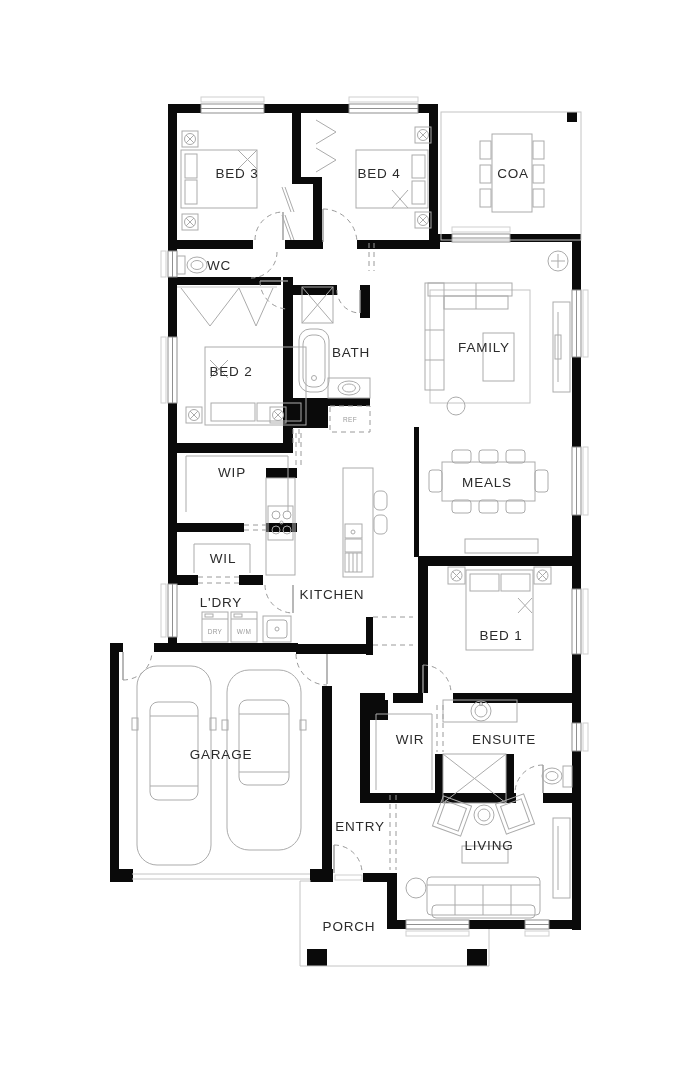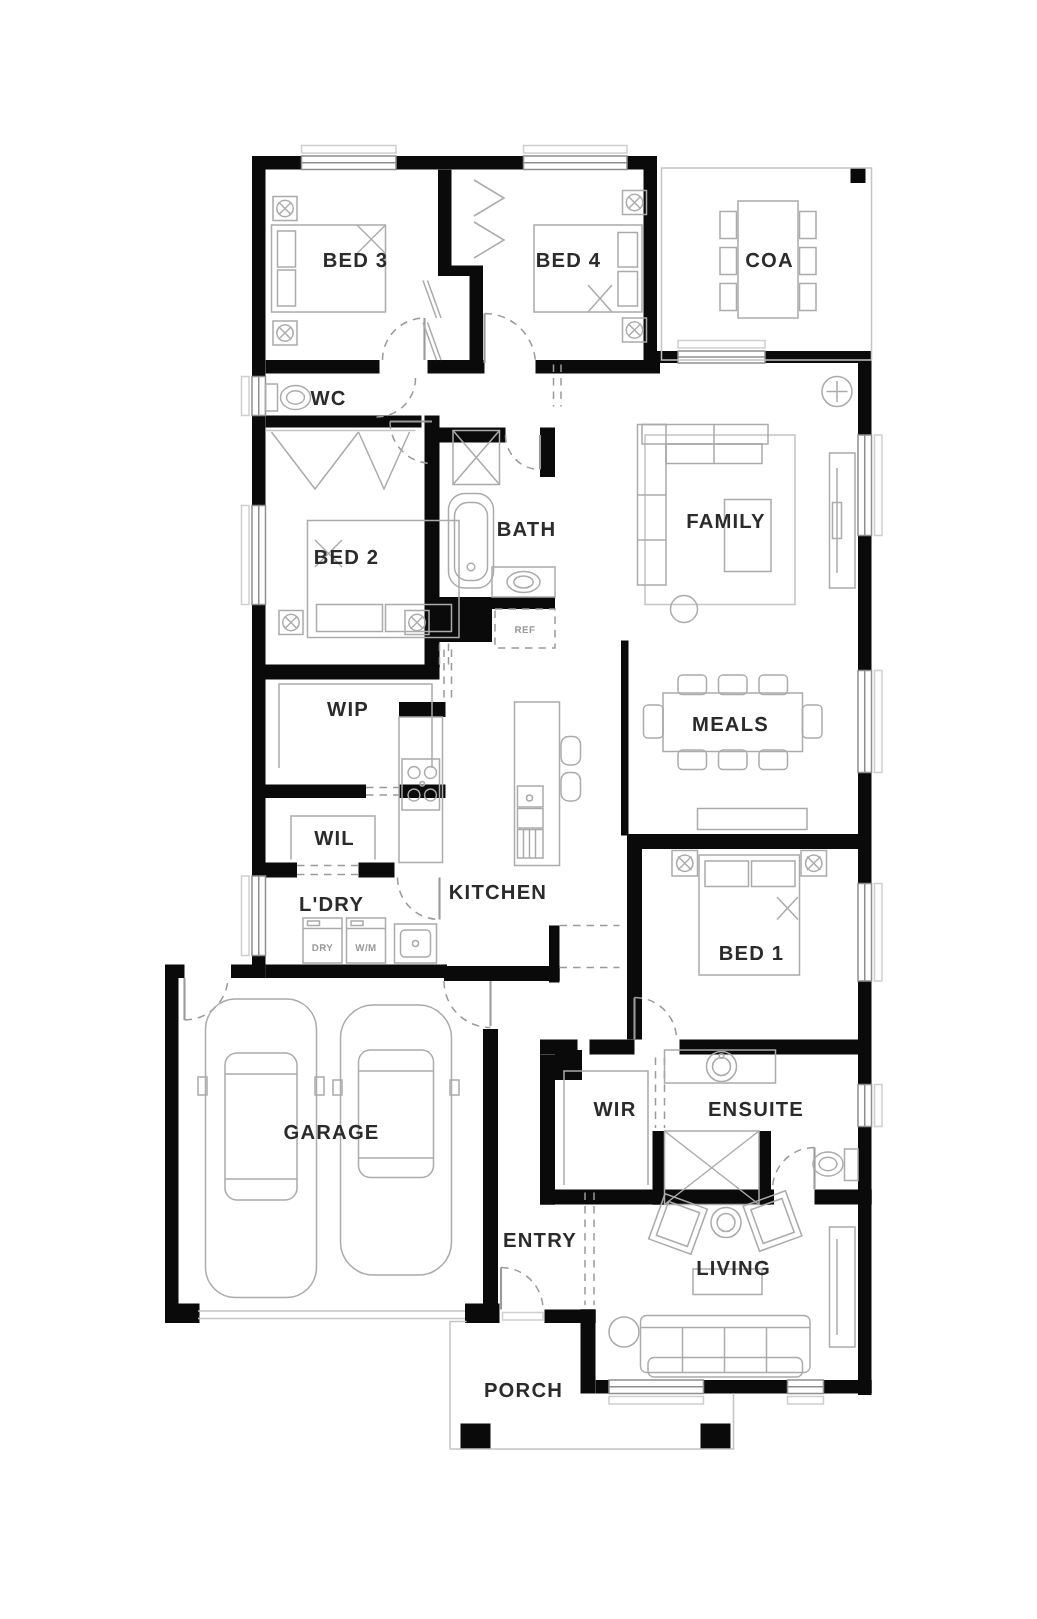--- a/index.html
+++ b/index.html
@@ -1,17 +1,17 @@
 <!DOCTYPE html>
 <html><head>
 <meta charset="utf-8">
 <style>
   html,body{margin:0;padding:0;background:#ffffff;}
   .canvas{position:relative;width:640px;height:1079px;background:#ffffff;overflow:hidden;
-          font-family:"Liberation Sans", sans-serif;font-weight:bold;}
+          font-family:"Liberation Sans", sans-serif;}
   svg{position:absolute;left:0;top:0;}
   .wall{fill:#0a0a0a;stroke:none;}
   .thin{fill:none;stroke:#ababab;stroke-width:1;}
   .thin2{fill:none;stroke:#c4c4c4;stroke-width:1;}
   .winbox{fill:#ffffff;stroke:#8f8f8f;stroke-width:1;}
   .winline{stroke:#8f8f8f;stroke-width:1;}
   .sill{fill:none;stroke:#cfcfcf;stroke-width:1;}
   .arc{fill:none;stroke:#9a9a9a;stroke-width:1;stroke-dasharray:5 4;}
   .leaf{fill:none;stroke:#9a9a9a;stroke-width:1.4;}
   .dash{fill:none;stroke:#9a9a9a;stroke-width:1;stroke-dasharray:5 4;}

